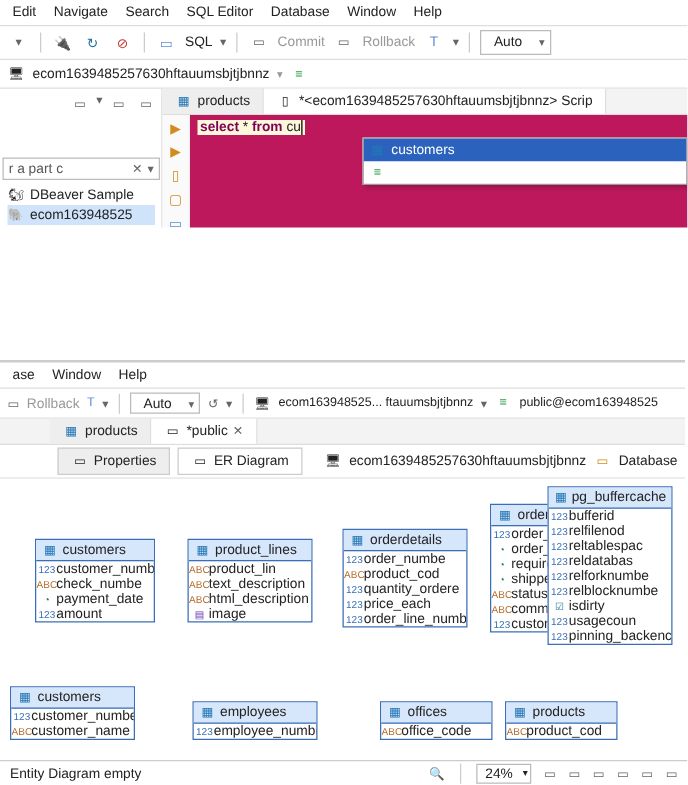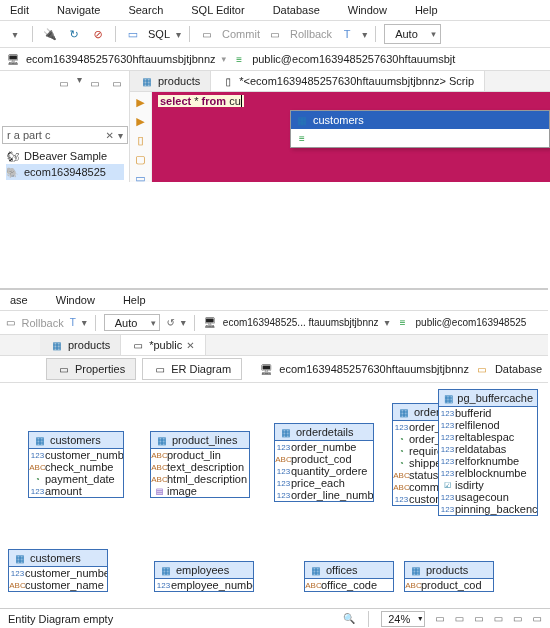--- a/index.html
+++ b/index.html
@@ -1,17 +1,17 @@
 <!DOCTYPE html>
 <html><head>
 <meta charset="utf-8">
 <style>
   * { margin:0; padding:0; box-sizing:border-box; font-family:"Segoe UI",Tahoma,sans-serif; font-size:11px; }
   body { background:#fff; width:550px; height:628px; position:relative; color:#222; }
-  .menubar { display:flex; gap:28px; padding:4px 10px; border-bottom:1px solid #ddd; }
+  .menubar { display:flex; gap:14px; padding:4px 10px; border-bottom:1px solid #ddd; }
   .menubar span { cursor:default; }
   .toolbar { display:flex; align-items:center; gap:6px; padding:3px 6px; border-bottom:1px solid #ddd; }
   .tb-btn { width:18px; height:18px; display:flex; align-items:center; justify-content:center; border-radius:2px; }
   .tb-sep { width:1px; height:16px; background:#ccc; margin:0 2px; }
   .combo { border:1px solid #bbb; padding:1px 22px 1px 10px; height:20px; display:flex; align-items:center; background:#fff; position:relative; }
   .combo:after { content:"▾"; position:absolute; right:4px; font-size:9px; color:#666; }
   .breadcrumb { display:flex; align-items:center; gap:6px; padding:4px 6px; font-size:11px; border-bottom:1px solid #ddd; overflow:hidden; white-space:nowrap; }
   .breadcrumb .chev { color:#999; font-size:9px; }
   .tabs { display:flex; border-bottom:1px solid #ddd; background:#f3f3f3; }
   .tab { padding:3px 10px; border-right:1px solid #ddd; background:#fff; display:flex; align-items:center; gap:4px; }
@@ -84,21 +84,20 @@
   <span class="combo">
       <span>Auto</span>
     </span>
 </div>
 
 <div class="breadcrumb">
   <span class="ic">🖥</span>
   <span>ecom1639485257630hftauumsbjtjbnnz</span>
   <span class="chev">▾</span>
   <span class="ic ic-db">≡</span>
-  <span>public@ecom1639485257630hftauumsbjt</span>
 </div>
 
 <div style="display:flex;">
   <div style="width:130px; border-right:1px solid #ddd;">
     <div style="display:flex; gap:4px; padding:3px; justify-content:flex-end;">
       <span class="tb-btn mini-ic">▭</span>
         <span class="mini-ic">▾</span>
       <span class="tb-btn mini-ic">▭</span>
       <span class="tb-btn mini-ic">▭</span>
     </div>

